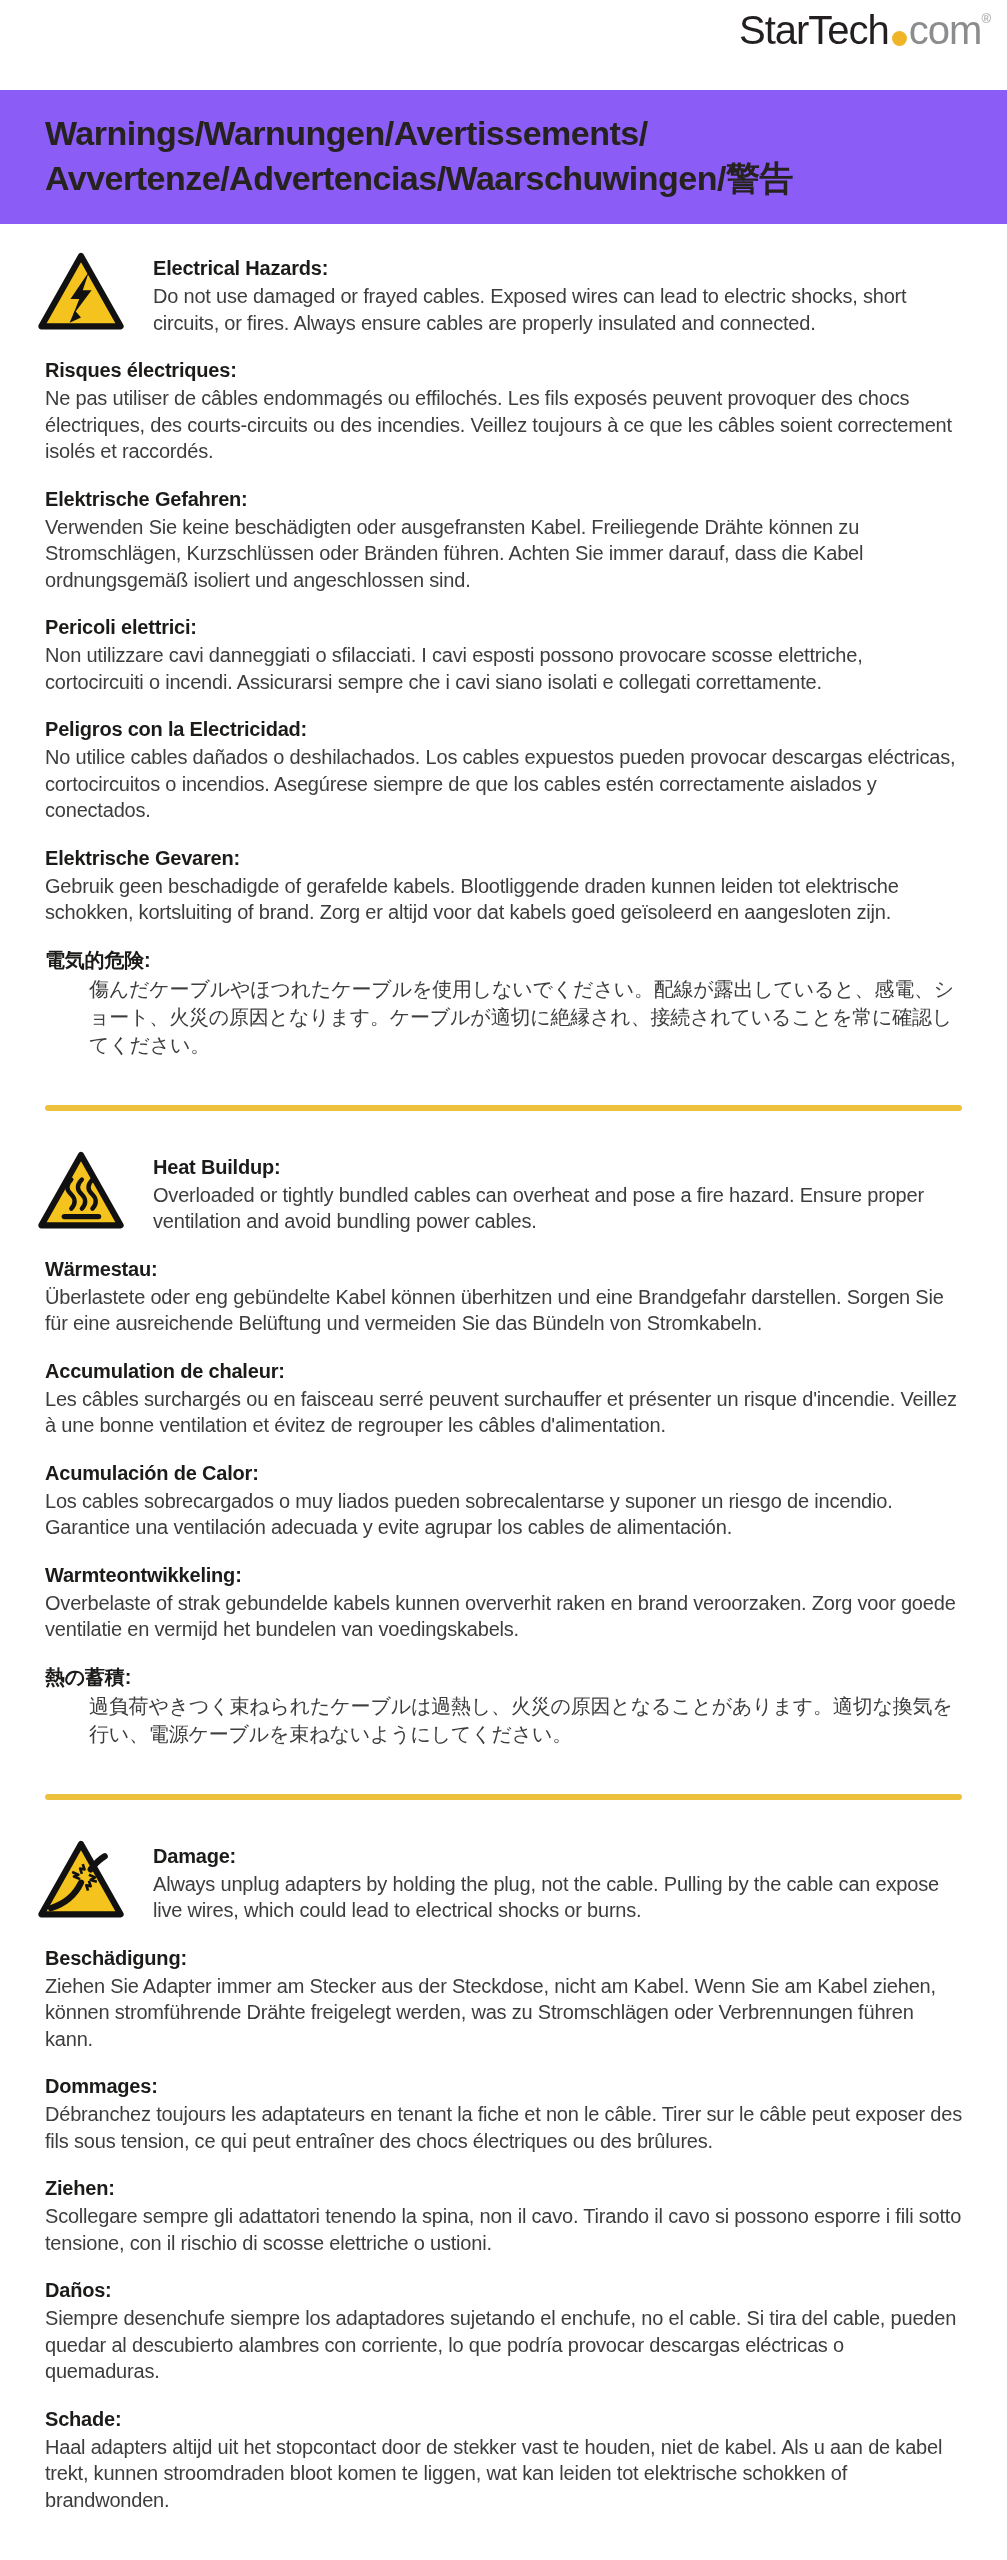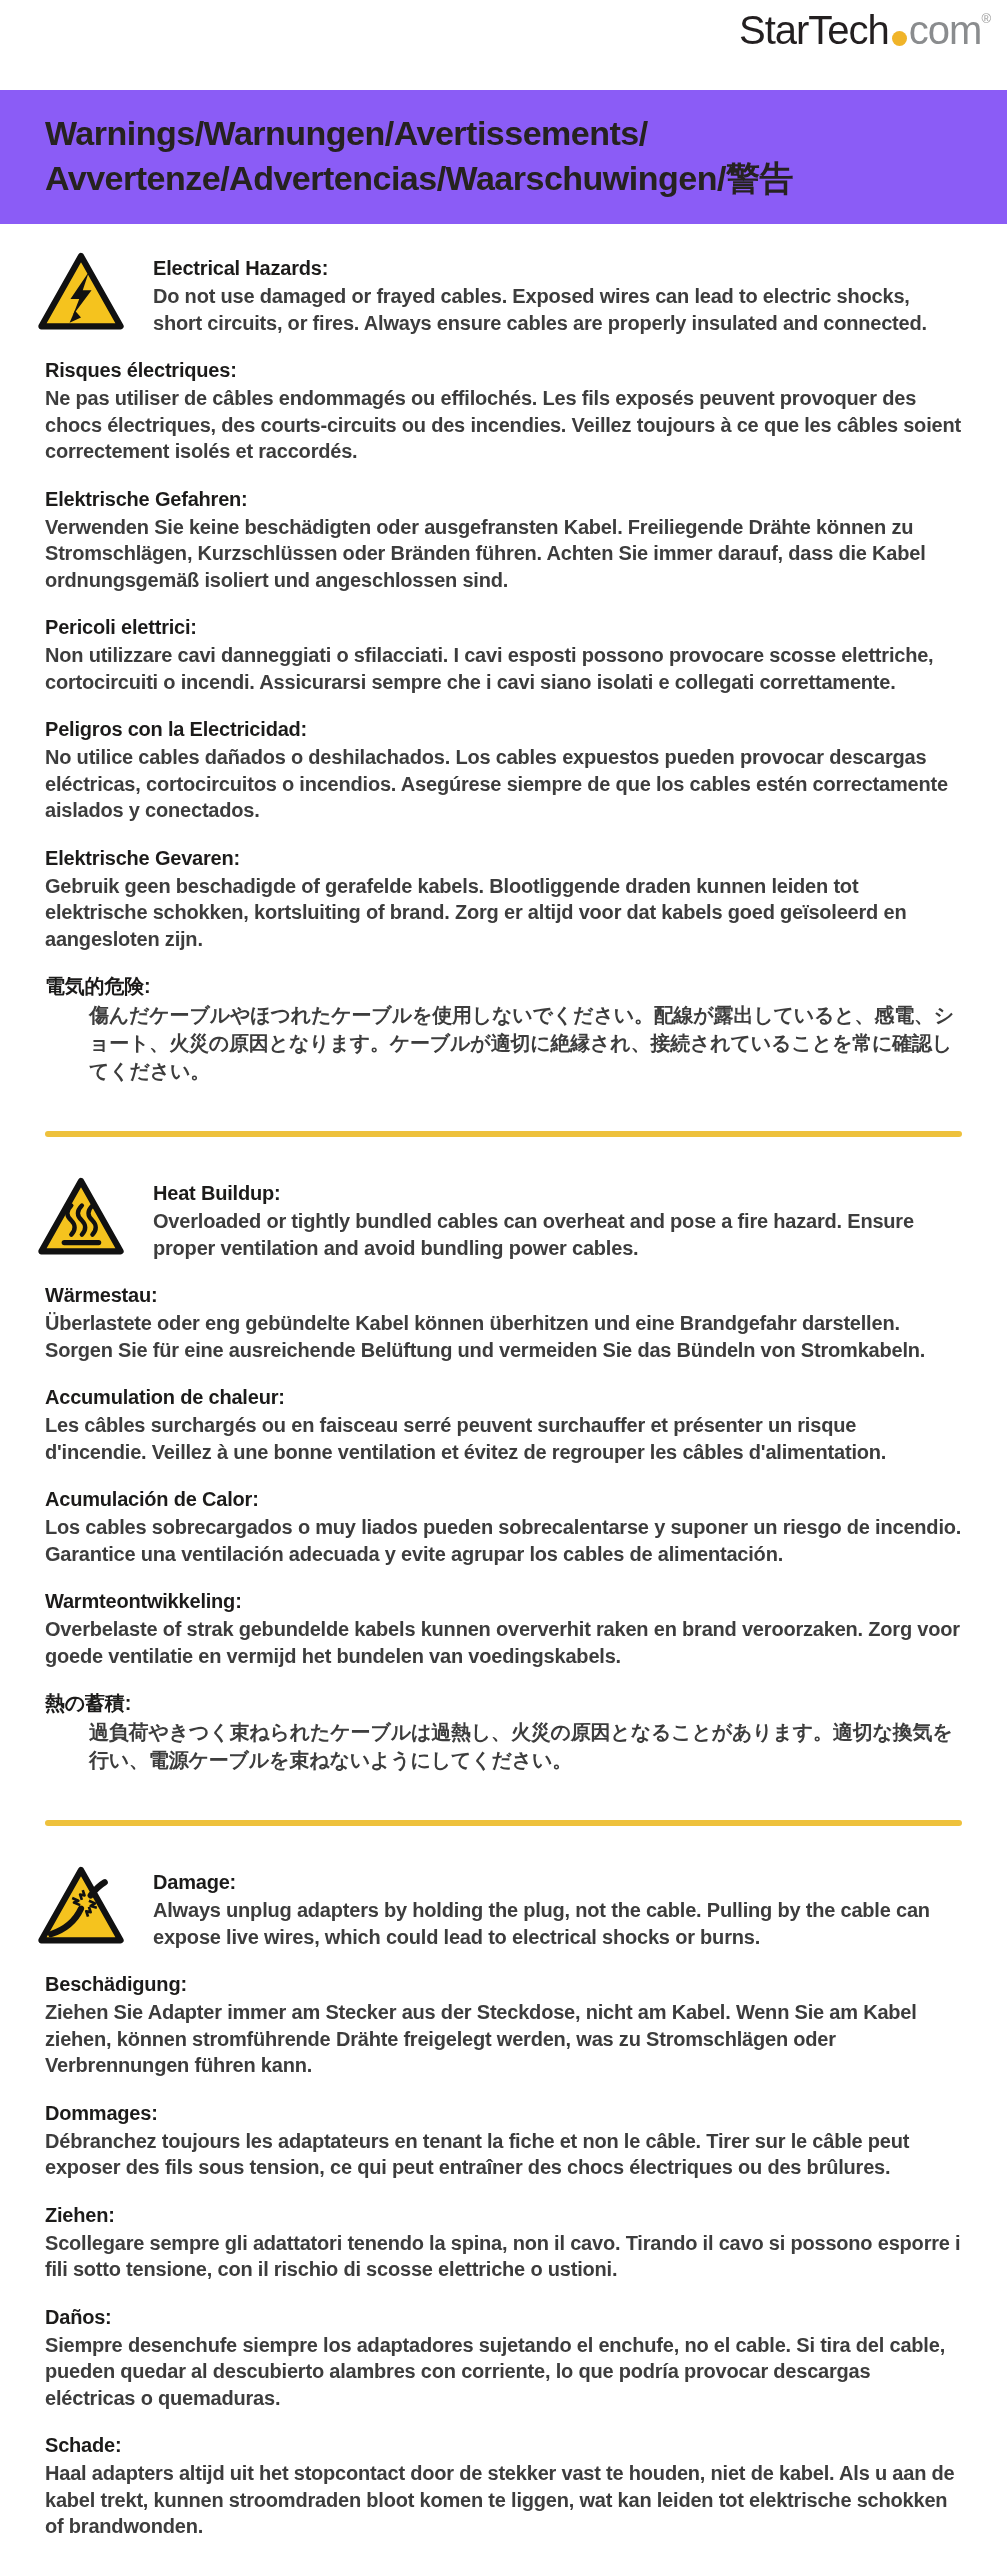--- a/index.html
+++ b/index.html
@@ -92,21 +92,20 @@
     color: #1c1b1a;
     margin: 0 0 2px 0;
     letter-spacing: -0.2px;
   }
   p {
     font-size: 20px;
     line-height: 26.5px;
     color: #3d3d3d;
     margin: 0;
     letter-spacing: -0.2px;
-    font-weight: bold;
   }
   .entry { margin-top: 21px; }
   .entry.ja p, .lead-text.ja p { line-height: 28px; margin-left: 44px; }
 
   hr.divider {
     border: none;
     height: 6px;
     border-radius: 3px;
     background: #eec13c;
     margin: 46px 0 36px 0;

